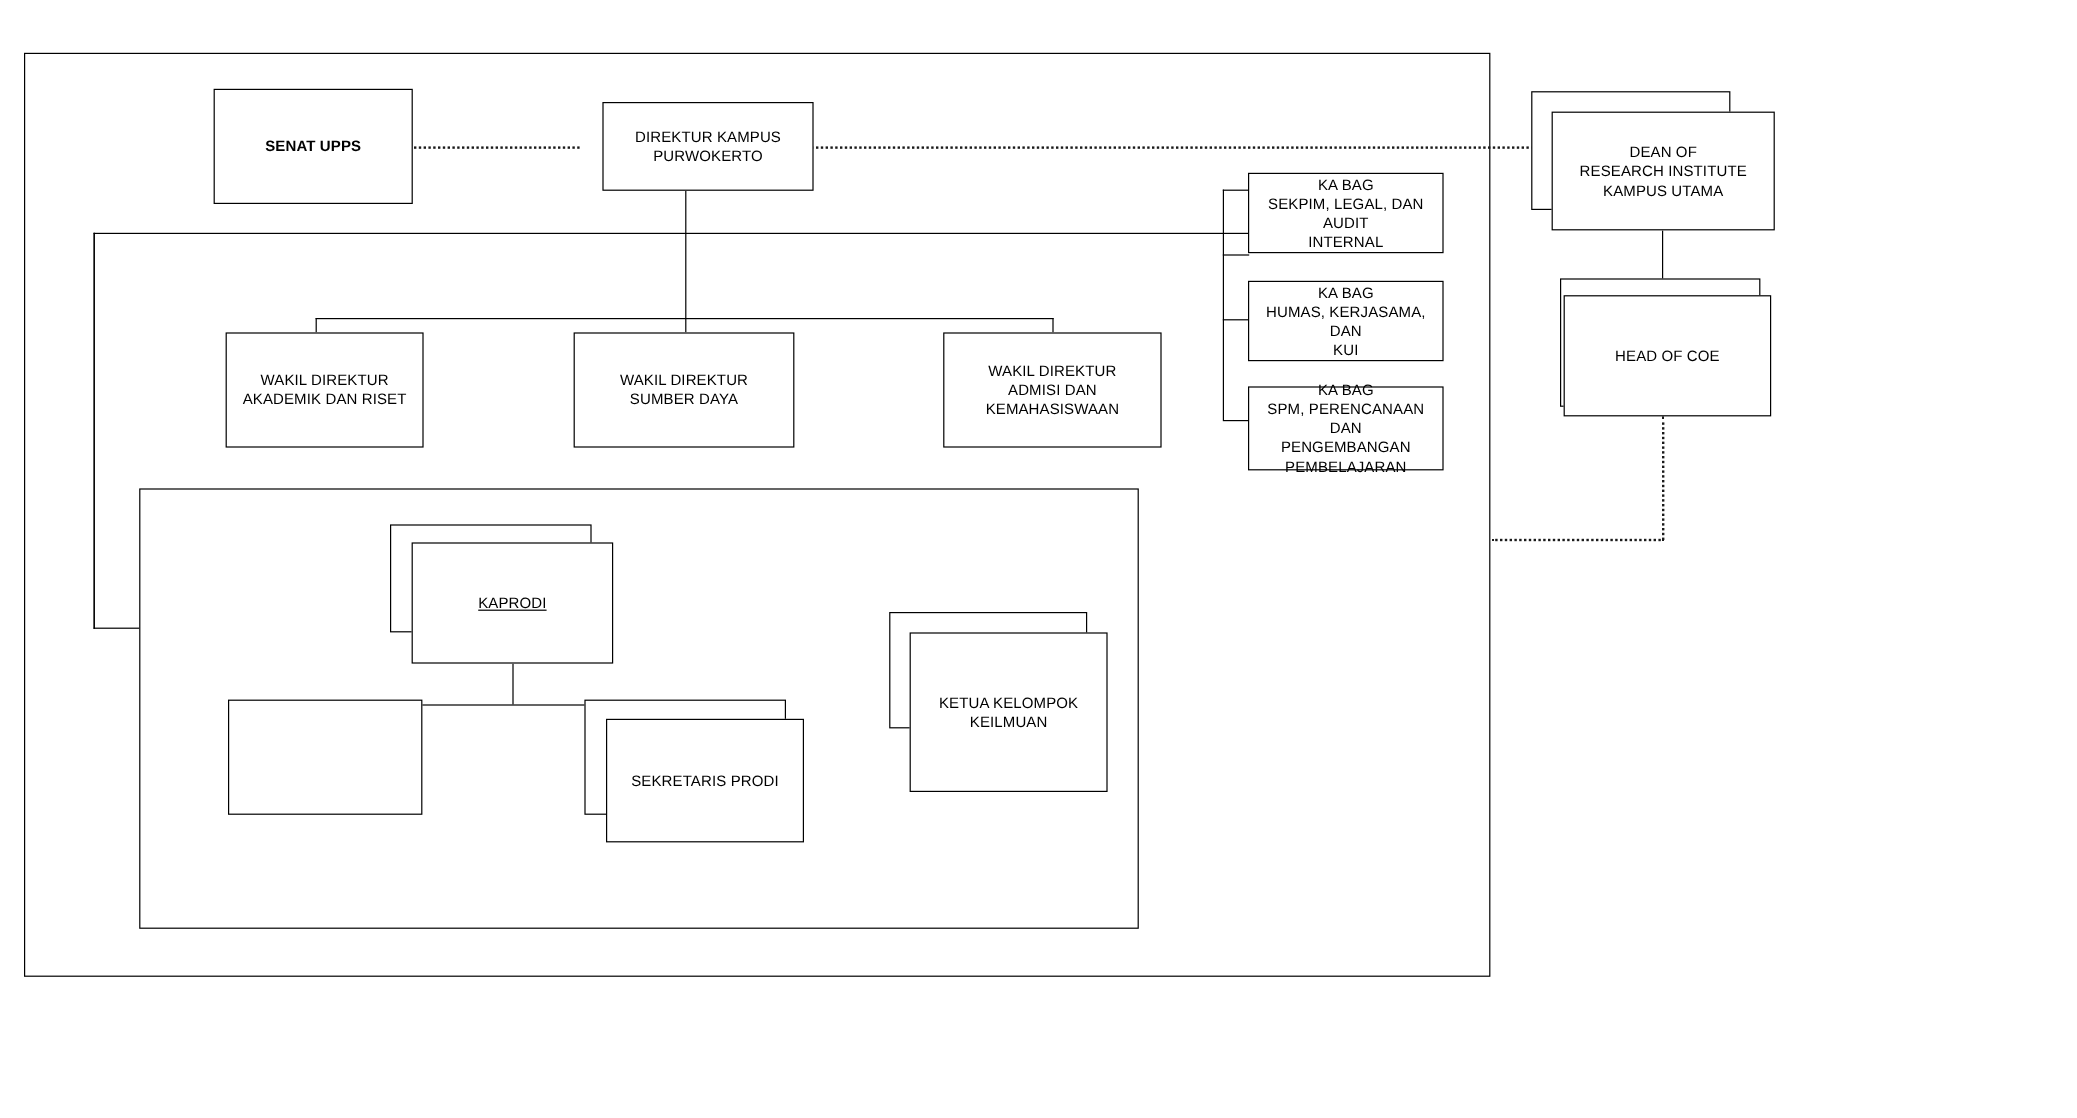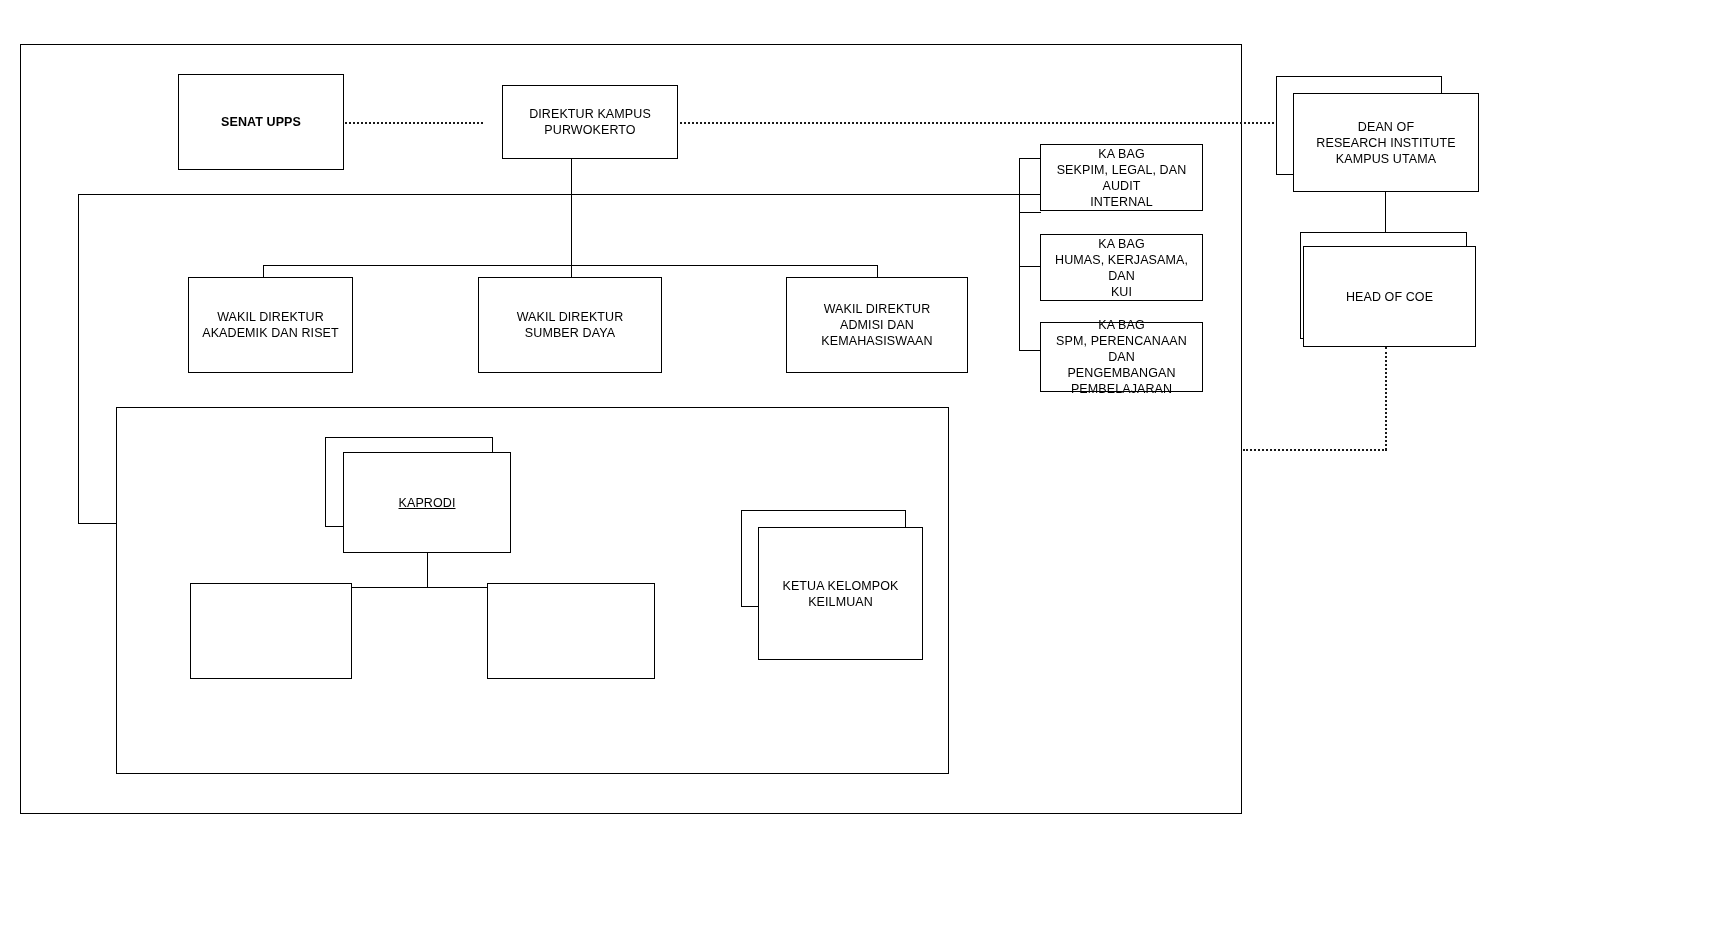--- a/index.html
+++ b/index.html
@@ -139,20 +139,21 @@
   <div class="node stacked" style="left:343px; top:452px; width:168px; height:101px;text-decoration:underline;">KAPRODI</div>
 
   <div class="ln v" style="left:427px; top:553px; height:34px;"></div>
   <div class="ln h" style="left:262px; top:587px; width:330px;"></div>
   <div class="ln v" style="left:262px; top:587px; height:10px;"></div>
   <div class="ln v" style="left:591px; top:587px; height:10px;"></div>
 
   <div class="shadowbox" style="left:190px; top:583px; width:162px; height:96px;"></div>
 
   <div class="shadowbox" style="left:487px; top:583px; width:168px; height:96px;"></div>
+  <div class="node stacked" style="left:505px; top:599px; width:165px; height:103px;">SEKRETARIS PRODI</div>
 
   <div class="shadowbox" style="left:741px; top:510px; width:165px; height:97px;"></div>
   <div class="node stacked" style="left:758px; top:527px; width:165px; height:133px;">KETUA KELOMPOK
 KEILMUAN</div>
 
   <div class="shadowbox" style="left:1276px; top:76px; width:166px; height:99px;"></div>
   <div class="node stacked" style="left:1293px; top:93px; width:186px; height:99px;">DEAN OF
 RESEARCH INSTITUTE
 KAMPUS UTAMA</div>
 

